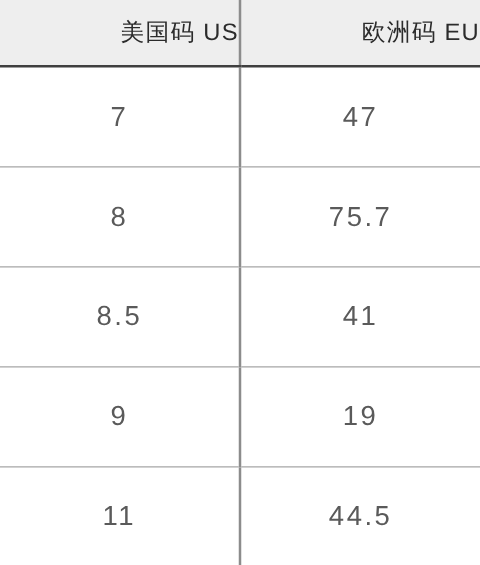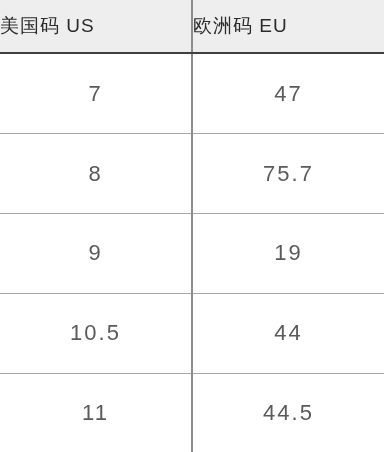--- a/index.html
+++ b/index.html
@@ -28,21 +28,21 @@
   }
 
   
   .size-table thead th {
     height: 52px;
     background: #eeeeee;
     color: #2b2b2b;
     font-size: 19px;
     font-weight: 400;
     letter-spacing: 1px;
-    text-align: left;
+    text-align: right;
     vertical-align: middle;
     padding: 0;
     border-bottom: 2px solid #3f3f3f;
     white-space: nowrap;
   }
 
   .size-table thead th.col-us {
     border-right: 2px solid #8c8c8c;
   }
 
@@ -86,25 +86,25 @@
   <tbody>
     <tr>
       <td class="col-us">7</td>
       <td class="col-eu">47</td>
     </tr>
     <tr>
       <td class="col-us">8</td>
       <td class="col-eu">75.7</td>
     </tr>
     <tr>
+      <td class="col-us">8.5</td>
+      <td class="col-eu">41</td>
+    </tr>
+    <tr>
       <td class="col-us">9</td>
       <td class="col-eu">19</td>
-    </tr>
-    <tr>
-      <td class="col-us">10.5</td>
-      <td class="col-eu">44</td>
     </tr>
     <tr>
       <td class="col-us">11</td>
       <td class="col-eu">44.5</td>
     </tr>
   </tbody>
 </table>
 
 </body></html>

